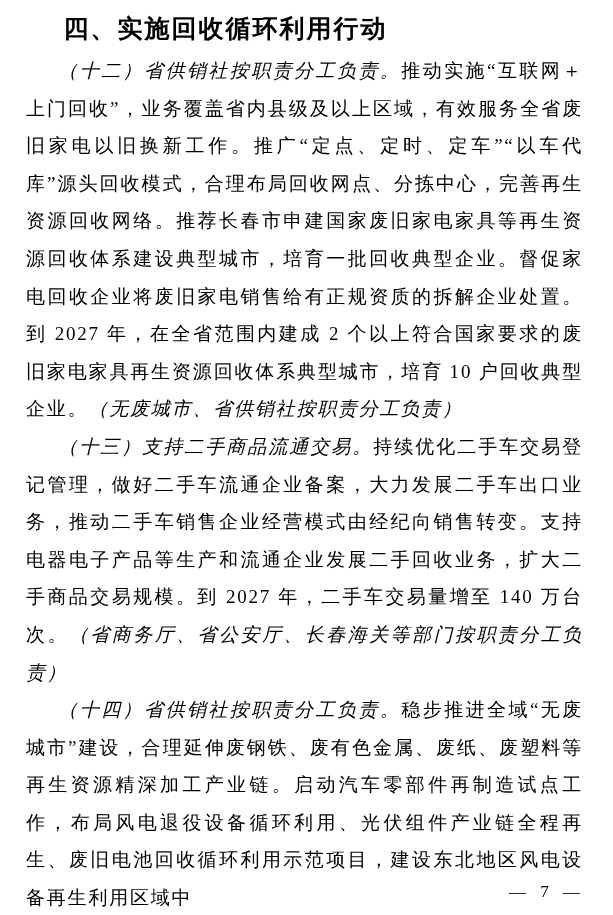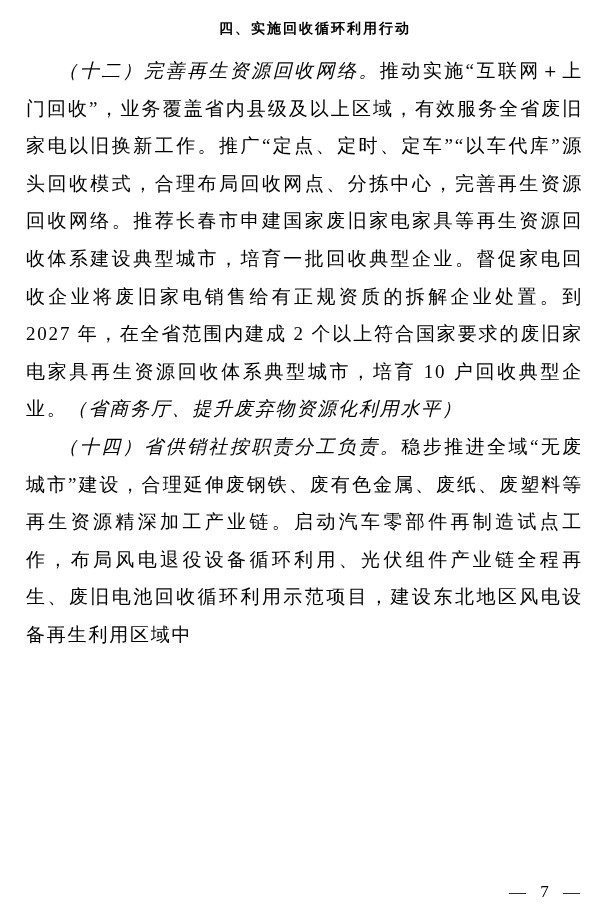--- a/index.html
+++ b/index.html
@@ -18,26 +18,25 @@
   .page {
     position: absolute;
     inset: 0;
     box-sizing: border-box;
     padding: 13px 30px 0 26px;
     background: #ffffff;
   }
   .heading {
     font-family: "Liberation Sans", "DejaVu Sans", sans-serif;
     font-weight: bold;
-    font-size: 14px;
+    font-size: 25px;
     line-height: 30px;
     letter-spacing: 2px;
     text-indent: 1.5em;
     margin: 0 0 9px 0;
-    text-align: center;
   }
   p.para {
     font-size: 19px;
     line-height: 37.6px;
     letter-spacing: 1.8px;
     text-align: justify;
     text-indent: 1.7em;
     margin: 0;
   }
   .kai {
@@ -52,20 +51,21 @@
     white-space: pre;
   }
 </style>
 </head>
 <body>
 
 <div class="page">
 
   <h1 class="heading">四、实施回收循环利用行动</h1>
 
-  <p class="para"><span class="kai">（十二）完善再生资源回收网络。</span><span>推动实施“互联网＋上门回收”，业务覆盖省内县级及以上区域，有效服务全省废旧家电以旧换新工作。推广“定点、定时、定车”“以车代库”源头回收模式，合理布局回收网点、分拣中心，完善再生资源回收网络。推荐长春市申建国家废旧家电家具等再生资源回收体系建设典型城市，培育一批回收典型企业。督促家电回收企业将废旧家电销售给有正规资质的拆解企业处置。到 2027 年，在全省范围内建成 2 个以上符合国家要求的废旧家电家具再生资源回收体系典型城市，培育 10 户回收典型企业。</span><span class="kai">（省商务厅、提升废弃物资源化利用水平）</span></p>
+  <p class="para"><span class="kai">（十二）省供销社按职责分工负责。</span><span>推动实施“互联网＋上门回收”，业务覆盖省内县级及以上区域，有效服务全省废旧家电以旧换新工作。推广“定点、定时、定车”“以车代库”源头回收模式，合理布局回收网点、分拣中心，完善再生资源回收网络。推荐长春市申建国家废旧家电家具等再生资源回收体系建设典型城市，培育一批回收典型企业。督促家电回收企业将废旧家电销售给有正规资质的拆解企业处置。到 2027 年，在全省范围内建成 2 个以上符合国家要求的废旧家电家具再生资源回收体系典型城市，培育 10 户回收典型企业。</span><span class="kai">（无废城市、省供销社按职责分工负责）</span></p>
 
+  <p class="para"><span class="kai">（十三）支持二手商品流通交易。</span><span>持续优化二手车交易登记管理，做好二手车流通企业备案，大力发展二手车出口业务，推动二手车销售企业经营模式由经纪向销售转变。支持电器电子产品等生产和流通企业发展二手回收业务，扩大二手商品交易规模。到 2027 年，二手车交易量增至 140 万台次。</span><span class="kai">（省商务厅、省公安厅、长春海关等部门按职责分工负责）</span></p>
 
   <p class="para"><span class="kai">（十四）省供销社按职责分工负责。</span><span>稳步推进全域“无废城市”建设，合理延伸废钢铁、废有色金属、废纸、废塑料等再生资源精深加工产业链。启动汽车零部件再制造试点工作，布局风电退役设备循环利用、光伏组件产业链全程再生、废旧电池回收循环利用示范项目，建设东北地区风电设备再生利用区域中</span><span class="kai"></span></p>
 
   <div class="page-number">— 7 —</div>
 
 </div>
 
 </body></html>

